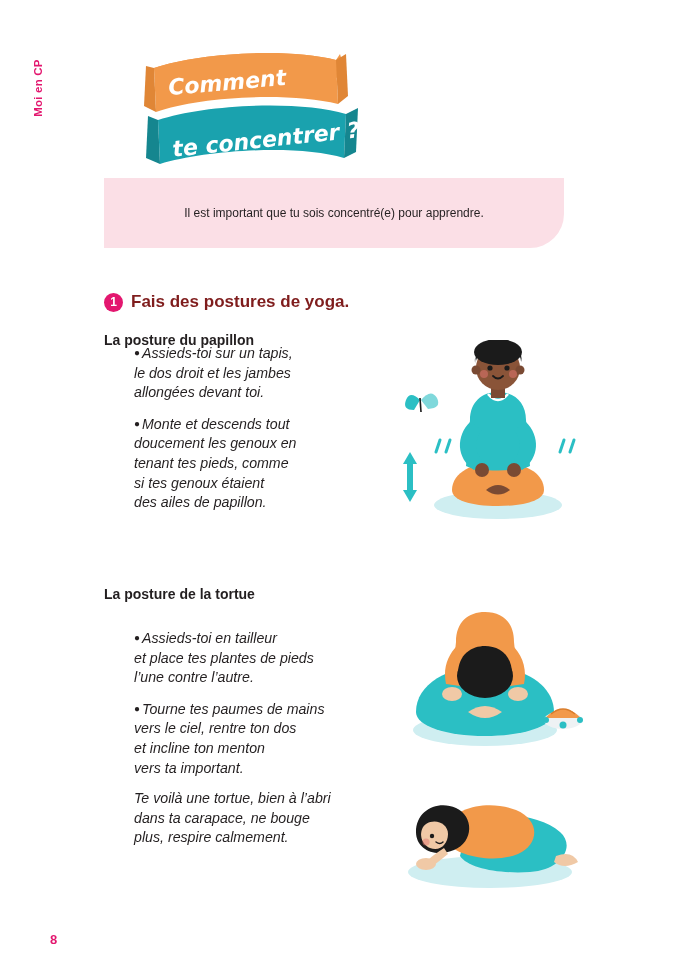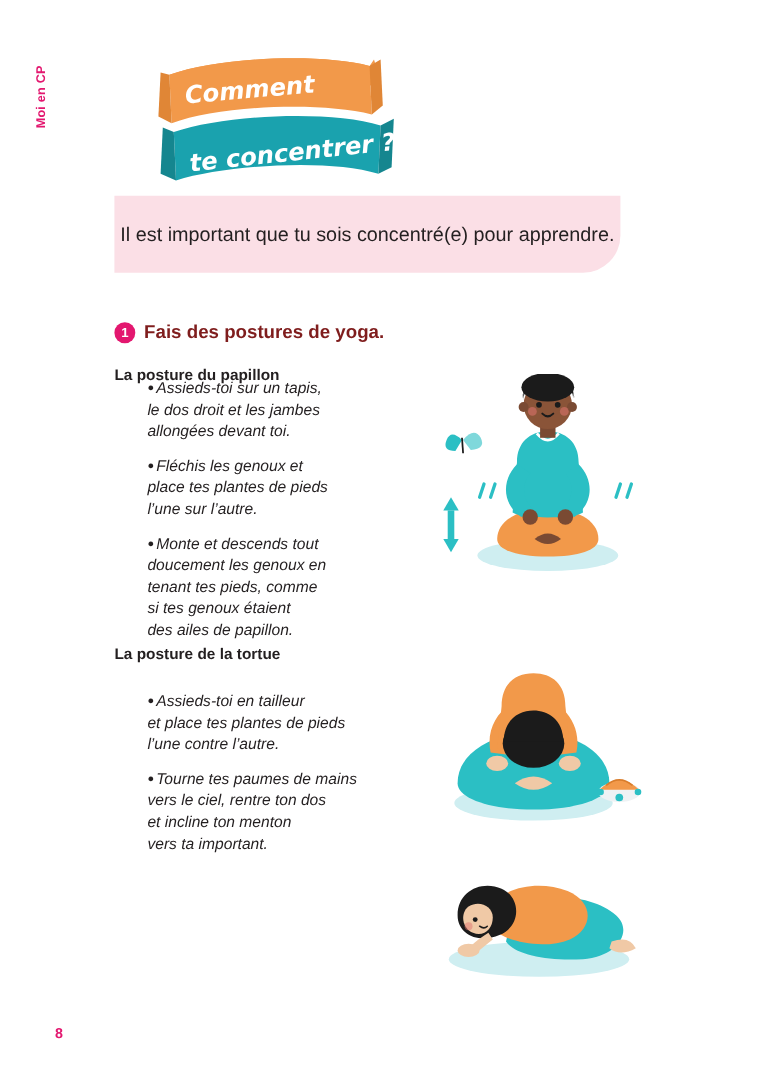--- a/index.html
+++ b/index.html
@@ -77,21 +77,21 @@
     width: 460px;
     height: 70px;
     background: #fbdfe6;
     border-radius: 0 0 34px 0;
     display: flex;
     flex-direction: column;
     align-items: center;
     justify-content: center;
   }
   .intro-line {
-    font-size: 18px;
+    font-size: 12px;
     line-height: 21px;
     color: #231f20;
   }
 
   
   .section-head {
     position: absolute;
     left: 104px;
     top: 292px;
     display: flex;
@@ -198,45 +198,45 @@
 </div>
 
 <div class="sub-title a">La posture du papillon</div>
 <div class="text-col a">
   <div class="para">
     <span class="dot">●</span><span>Assieds-toi sur un tapis,</span><br>
     <span>le dos droit et les jambes</span><br>
     <span>allongées devant toi.</span>
   </div>
   <div class="para">
-    <span class="dot">●</span><span>Fléchis les genoux et</span><br>
-    <span>place tes plantes de pieds</span><br>
-    <span>l’une sur l’autre.</span>
-  </div>
-  <div class="para">
     <span class="dot">●</span><span>Monte et descends tout</span><br>
     <span>doucement les genoux en</span><br>
     <span>tenant tes pieds, comme</span><br>
     <span>si tes genoux étaient</span><br>
     <span>des ailes de papillon.</span>
   </div>
 </div>
 
 <div class="sub-title b">La posture de la tortue</div>
 <div class="text-col b">
   <div class="para">
     <span class="dot">●</span><span>Assieds-toi en tailleur</span><br>
     <span>et place tes plantes de pieds</span><br>
     <span>l’une contre l’autre.</span>
   </div>
   <div class="para">
     <span class="dot">●</span><span>Tourne tes paumes de mains</span><br>
     <span>vers le ciel, rentre ton dos</span><br>
     <span>et incline ton menton</span><br>
     <span>vers ta important.</span>
+  </div>
+  <div class="para no-bullet">
+    <span>Te voilà une tortue, bien à l’abri</span><br>
+    <span>dans ta carapace, ne bouge</span><br>
+    <span>plus, respire calmement.</span>
   </div>
 </div>
 
 <div class="illo illo-butterfly">
   <svg width="200" height="200" viewBox="0 0 200 200">
 
     <ellipse cx="108" cy="165" rx="64" ry="14" fill="#cfeef1"></ellipse>
 
     <path d="M62,150 C62,132 84,122 108,122 C132,122 154,132 154,150 C154,160 136,166 108,166 C80,166 62,160 62,150 Z" fill="#f2994a"></path>
 

